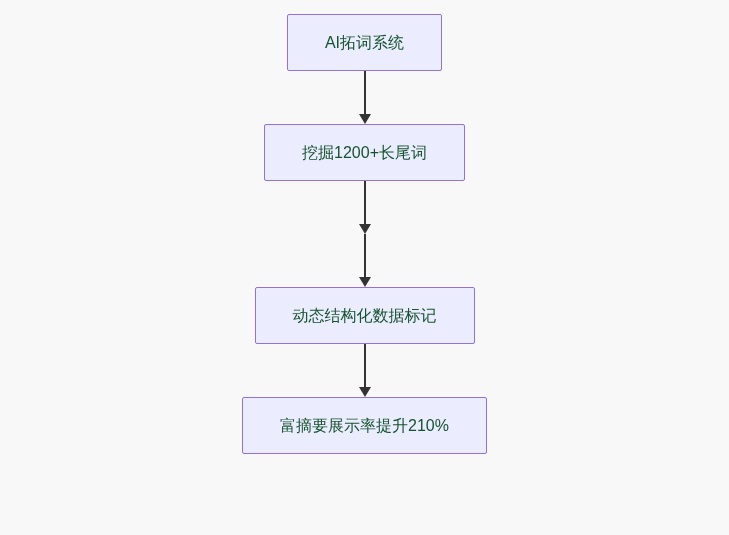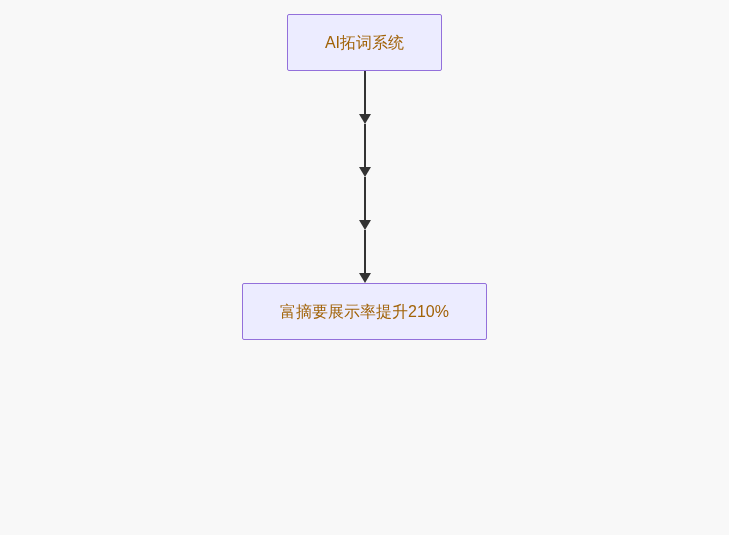--- a/index.html
+++ b/index.html
@@ -21,21 +21,21 @@
     right: 0;
     top: 14px;
     display: flex;
     flex-direction: column;
     align-items: center;
   }
   .node {
     background: #ECECFF;
     border: 1px solid #9370DB;
     border-radius: 2px;
-    color: #a16207;
+    color: #14532d;
     font-size: 16px;
     line-height: 19px;
     padding: 18px 37px;
     text-align: center;
     white-space: nowrap;
     box-sizing: border-box;
   }
   .connector {
     display: flex;
     flex-direction: column;
@@ -62,32 +62,34 @@
 <div class="canvas">
   <div class="flowchart">
 
     <div class="node">AI拓词系统</div>
 
     <div class="connector">
       <div class="line"></div>
       <div class="head"></div>
     </div>
 
+    <div class="node">挖掘1200+长尾词</div>
 
     <div class="connector">
       <div class="line"></div>
       <div class="head"></div>
     </div>
 
 
     <div class="connector">
       <div class="line"></div>
       <div class="head"></div>
     </div>
 
+    <div class="node">动态结构化数据标记</div>
 
     <div class="connector">
       <div class="line"></div>
       <div class="head"></div>
     </div>
 
     <div class="node">富摘要展示率提升210%</div>
 
   </div>
 </div>

